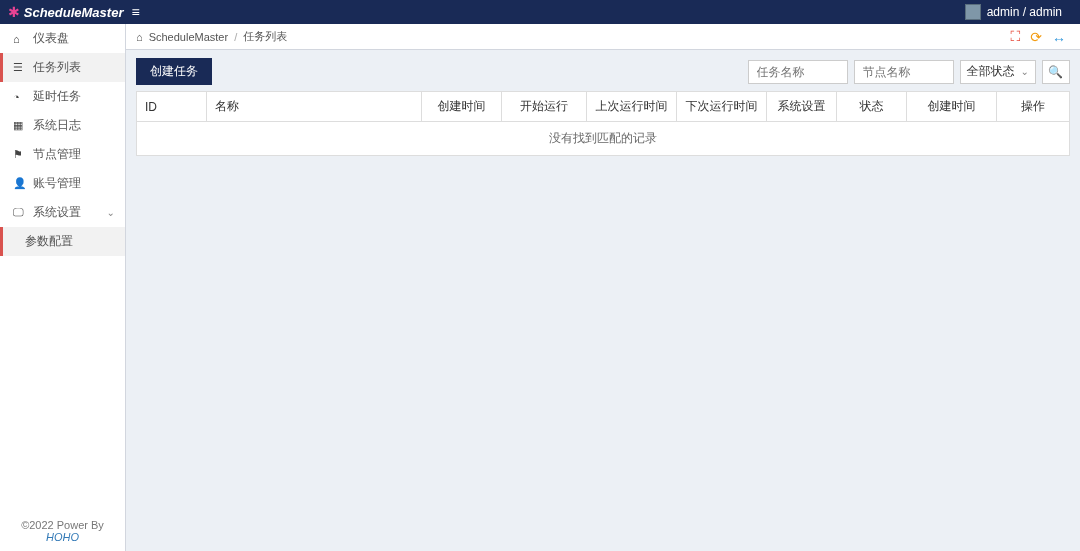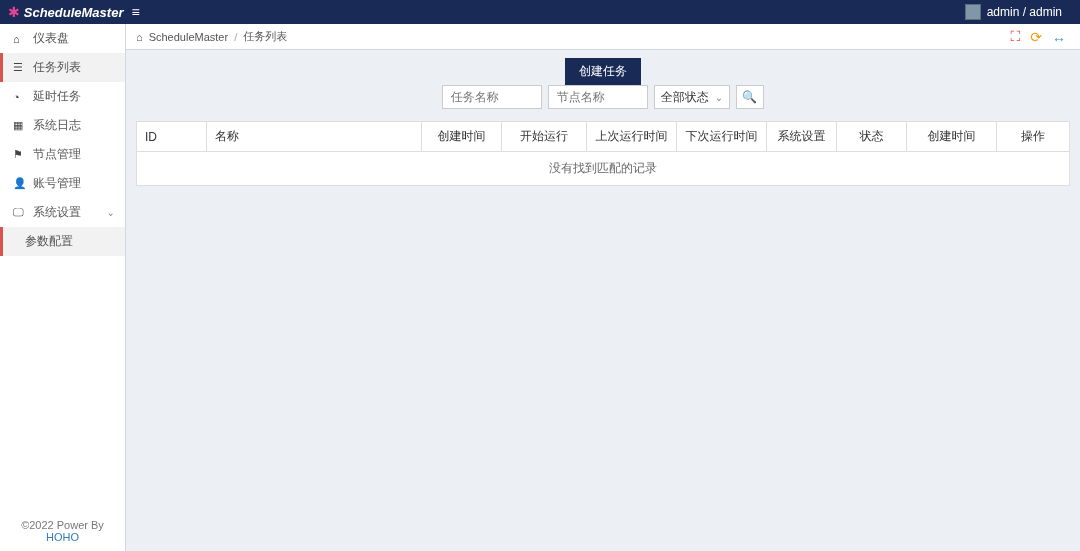--- a/index.html
+++ b/index.html
@@ -57,21 +57,21 @@
       border-left: 3px solid transparent;
     }
     .submenu-item.active { border-left-color: #d9534f; background: #f2f2f2; }
     
     .footer-note {
       padding: 8px;
       font-size: 11px;
       color: #777;
       text-align: center;
     }
-    .footer-note a { color: #337ab7; text-decoration: none; }
+    .footer-note a { color: #337ab7; text-decoration: none; font-style: italic; }
     
     .main { flex: 1; display: flex; flex-direction: column; }
     
     .breadcrumb-bar {
       display: flex;
       align-items: center;
       justify-content: space-between;
       background: #fff;
       border-bottom: 1px solid #d2d6de;
       height: 26px;
@@ -85,22 +85,21 @@
     .ti.red { color: #e74c3c; }
     .ti.orange { color: #f39c12; }
     .ti.blue { color: #3498db; }
     
     .content { padding: 8px 10px; flex: 1; overflow: auto; }
     
     .action-row {
       display: flex;
       justify-content: space-between;
       align-items: center;
-      margin-bottom: 12px;
-      flex-direction: column;
+      margin-bottom: 6px;
     }
     .btn-create {
       background: #192a56;
       color: #fff;
       border: none;
       padding: 5px 14px;
       font-size: 12px;
       cursor: pointer;
     }
     .filters { display: flex; gap: 6px; }

